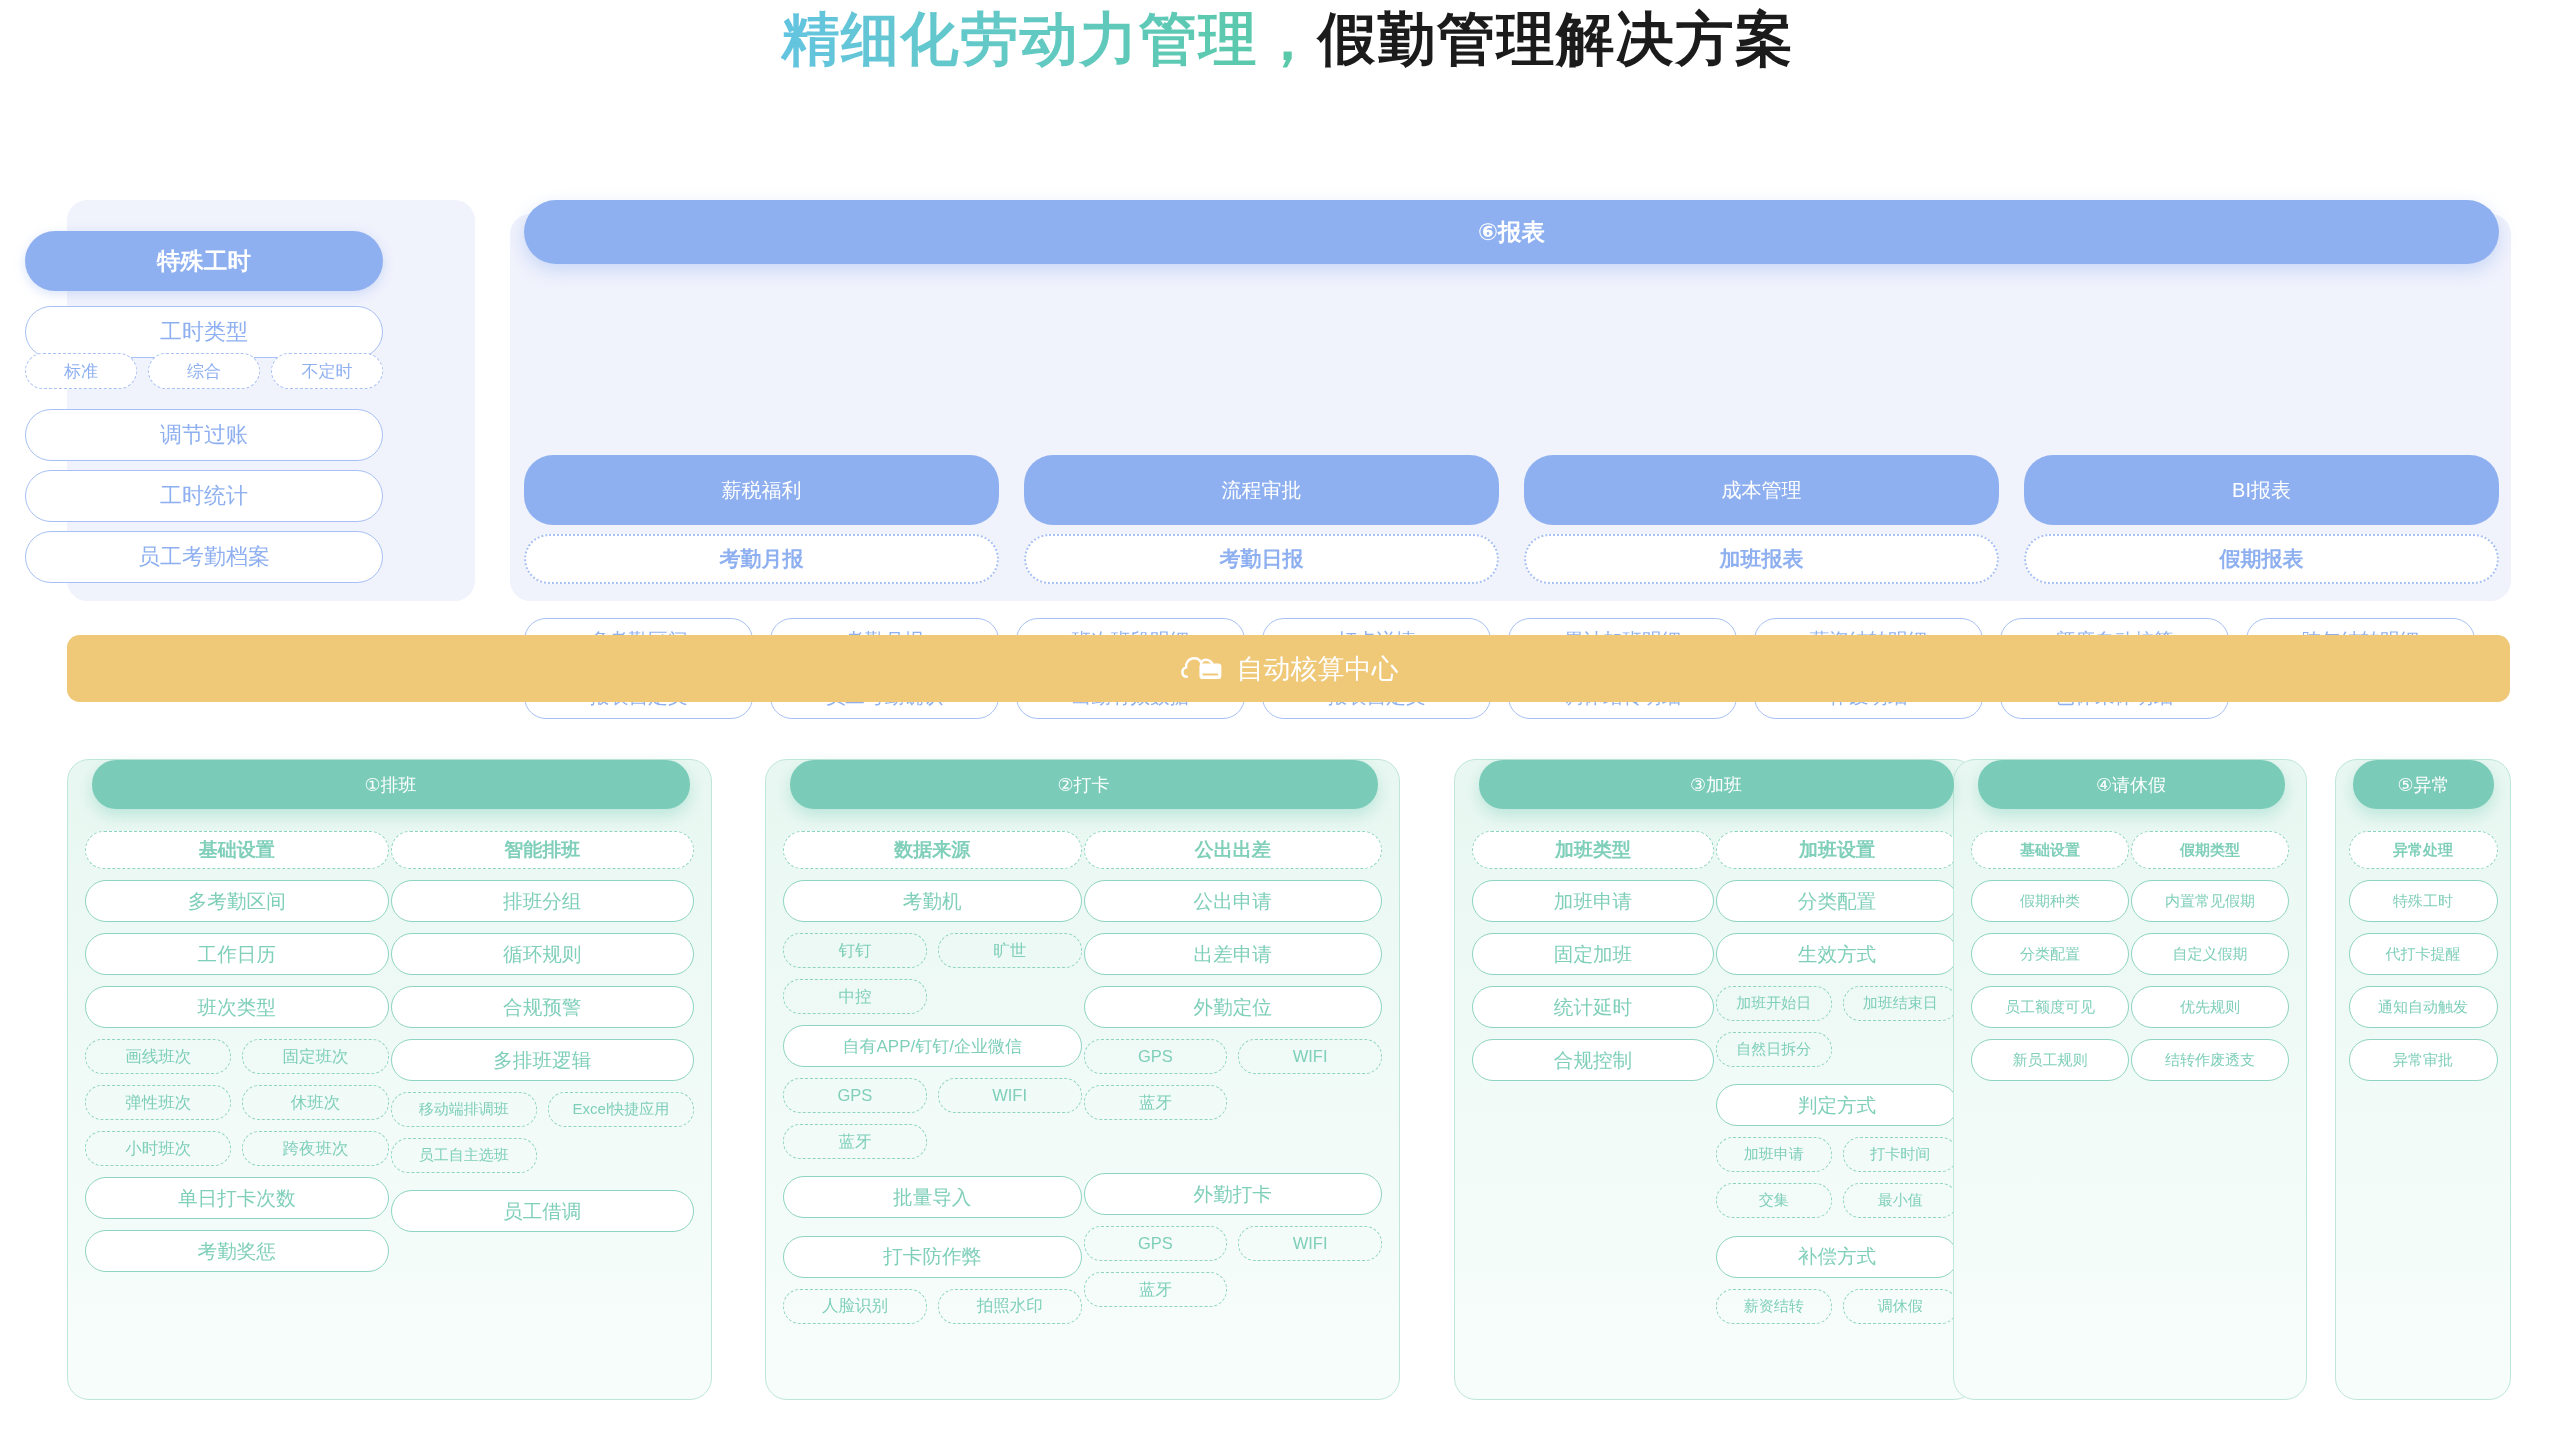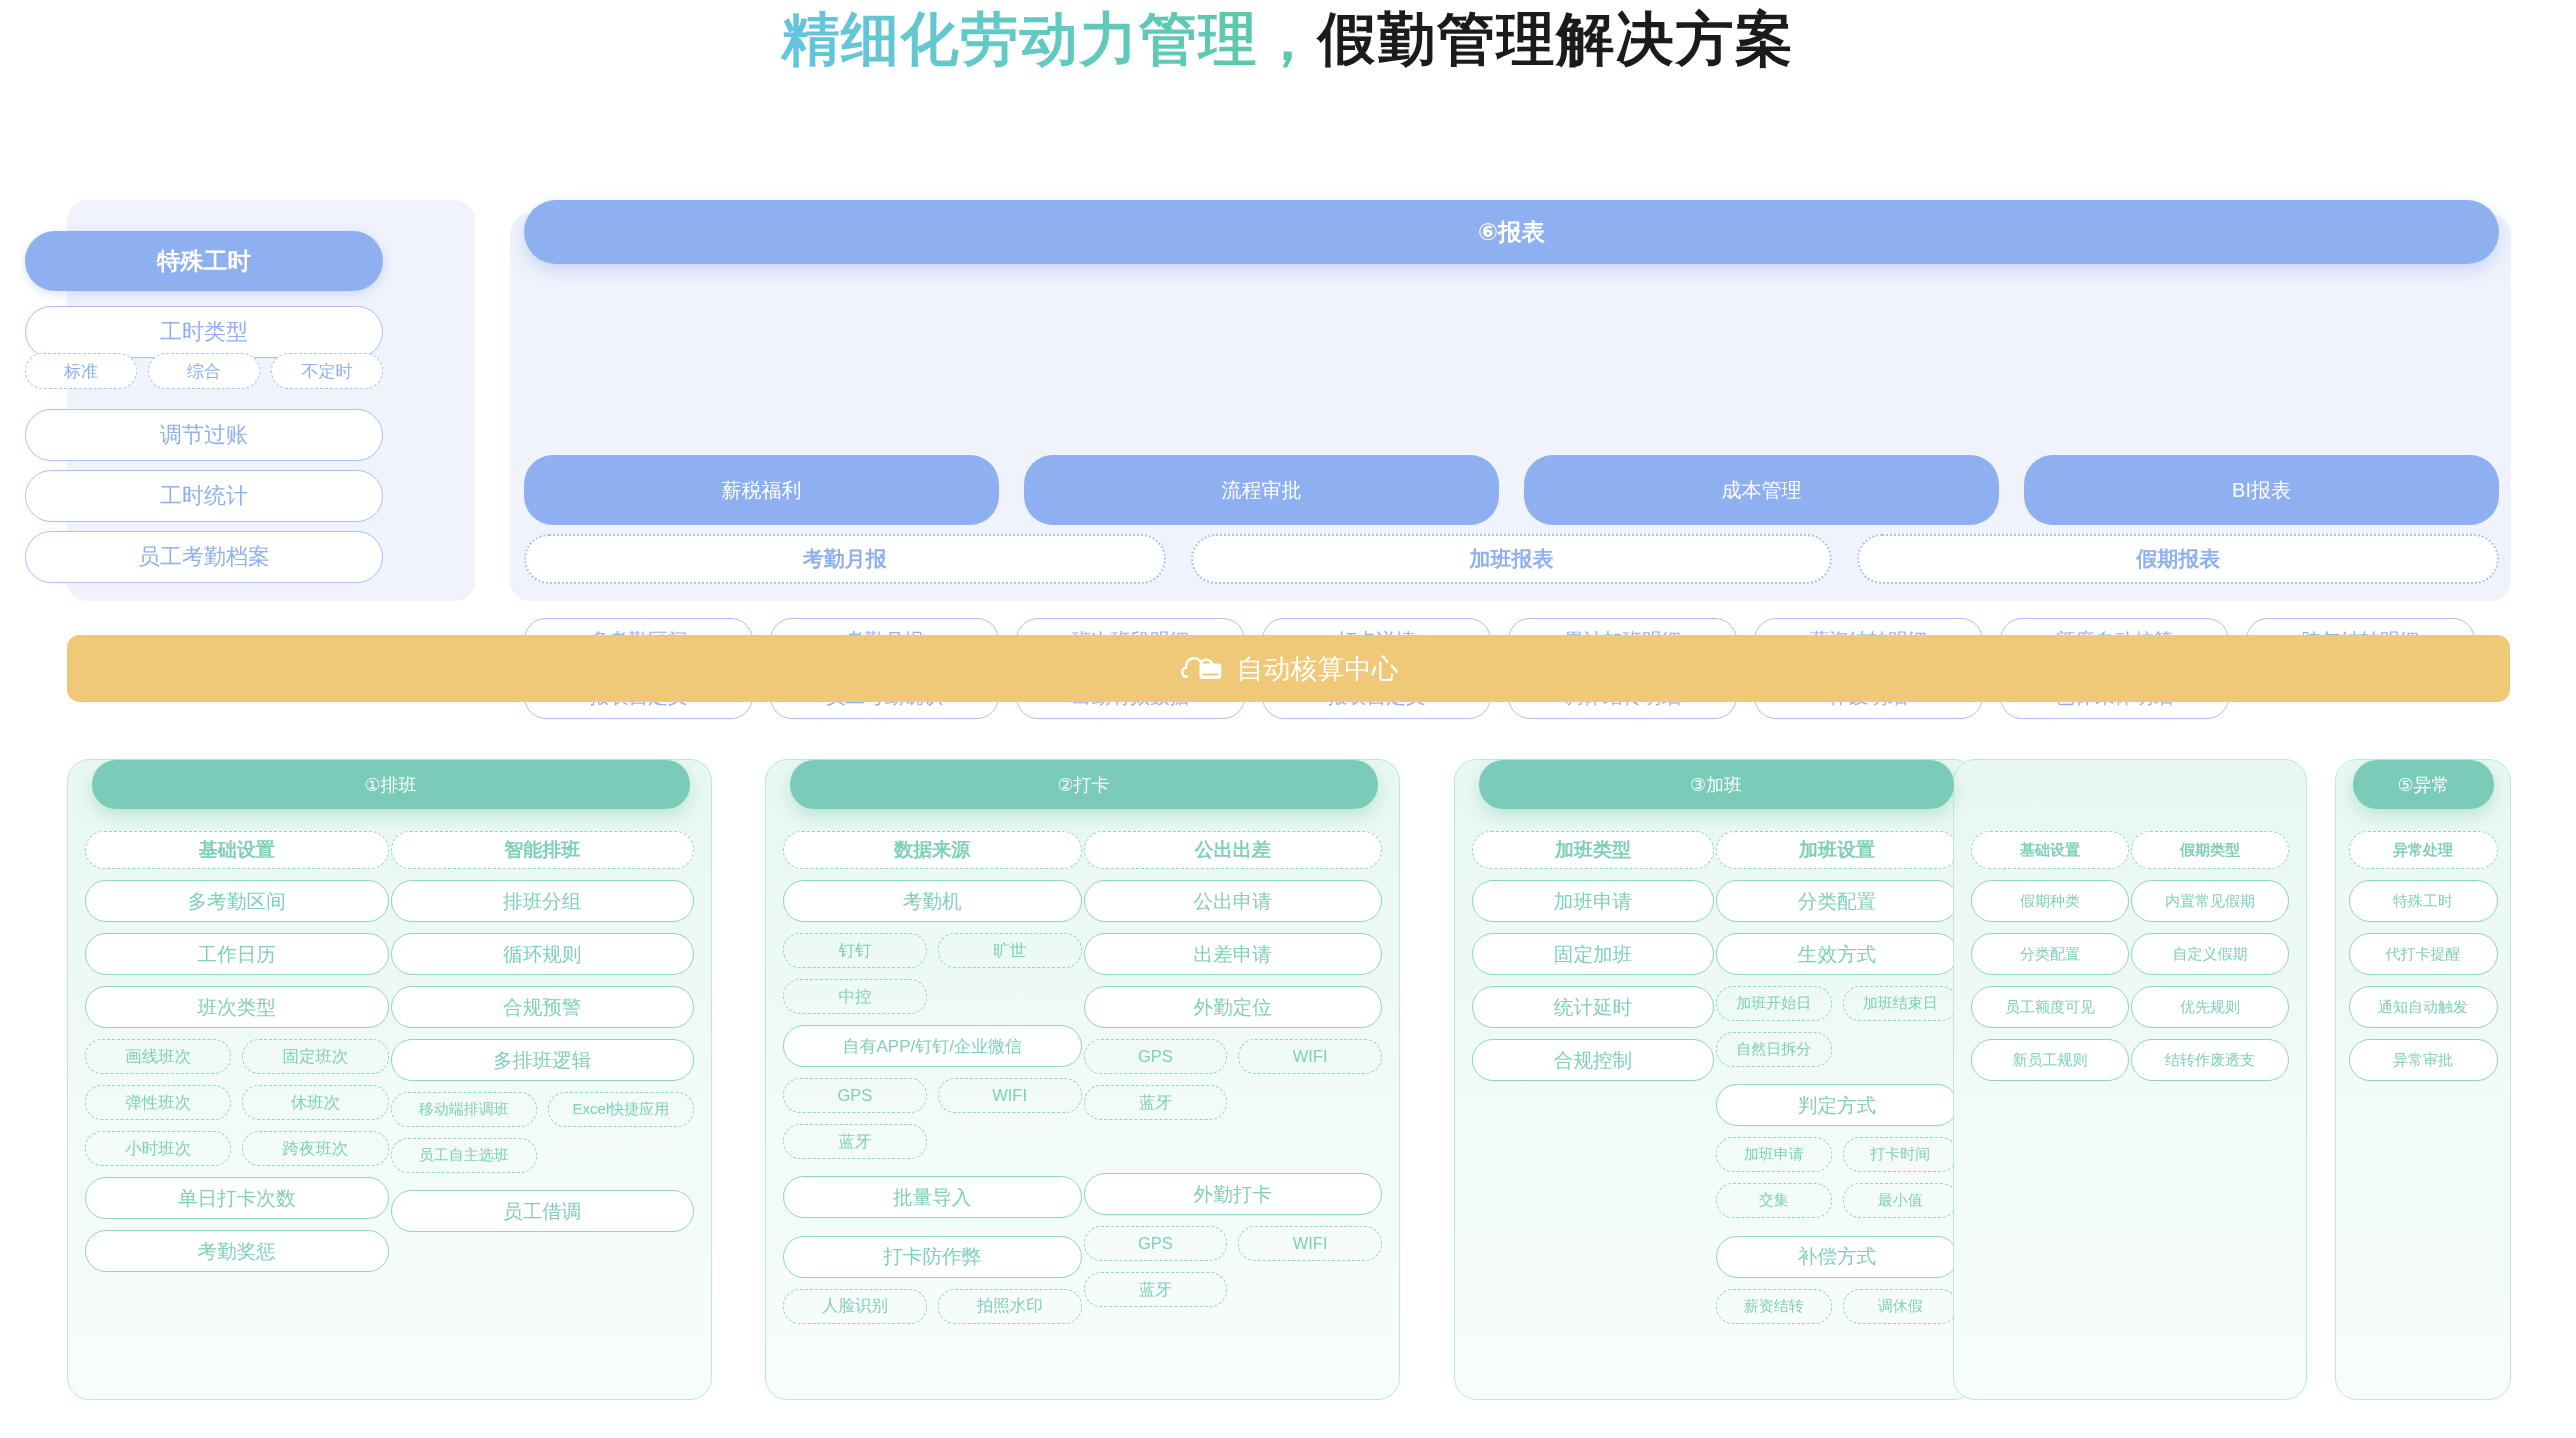--- a/index.html
+++ b/index.html
@@ -278,20 +278,21 @@
 
   <div class="rp-cat-row">
     <div class="rp-cat">薪税福利</div>
     <div class="rp-cat">流程审批</div>
     <div class="rp-cat">成本管理</div>
     <div class="rp-cat">BI报表</div>
   </div>
 
   <div class="rp-sub-row">
     <div class="rp-sub">考勤月报</div>
+    <div class="rp-sub">考勤日报</div>
     <div class="rp-sub">加班报表</div>
     <div class="rp-sub">假期报表</div>
   </div>
 
   <div class="rp-grid">
     <div class="rp-grid-row">
       <div class="rp-item">多考勤区间</div>
       <div class="rp-item">考勤月报</div>
       <div class="rp-item">班次班段明细</div>
       <div class="rp-item">打卡详情</div>
@@ -482,20 +483,21 @@
         </div>
         <div class="sc">
           <div class="hpill small-font">假期类型</div>
           <div class="opill small-font">内置常见假期</div>
           <div class="opill small-font">自定义假期</div>
           <div class="opill small-font">优先规则</div>
           <div class="opill small-font">结转作废透支</div>
         </div>
       </div>
     </div>
+    <div class="col-head" style="left:23.5px; width:307px;">④请休假</div>
   </div>
 
   <div class="col" style="left:2335px; width:176px; height:641px;">
     <div class="col-body" style="padding:0 12.5px;">
       <div class="sc">
         <div class="hpill small-font">异常处理</div>
         <div class="opill small-font">特殊工时</div>
         <div class="opill small-font">代打卡提醒</div>
         <div class="opill small-font">通知自动触发</div>
         <div class="opill small-font">异常审批</div>

